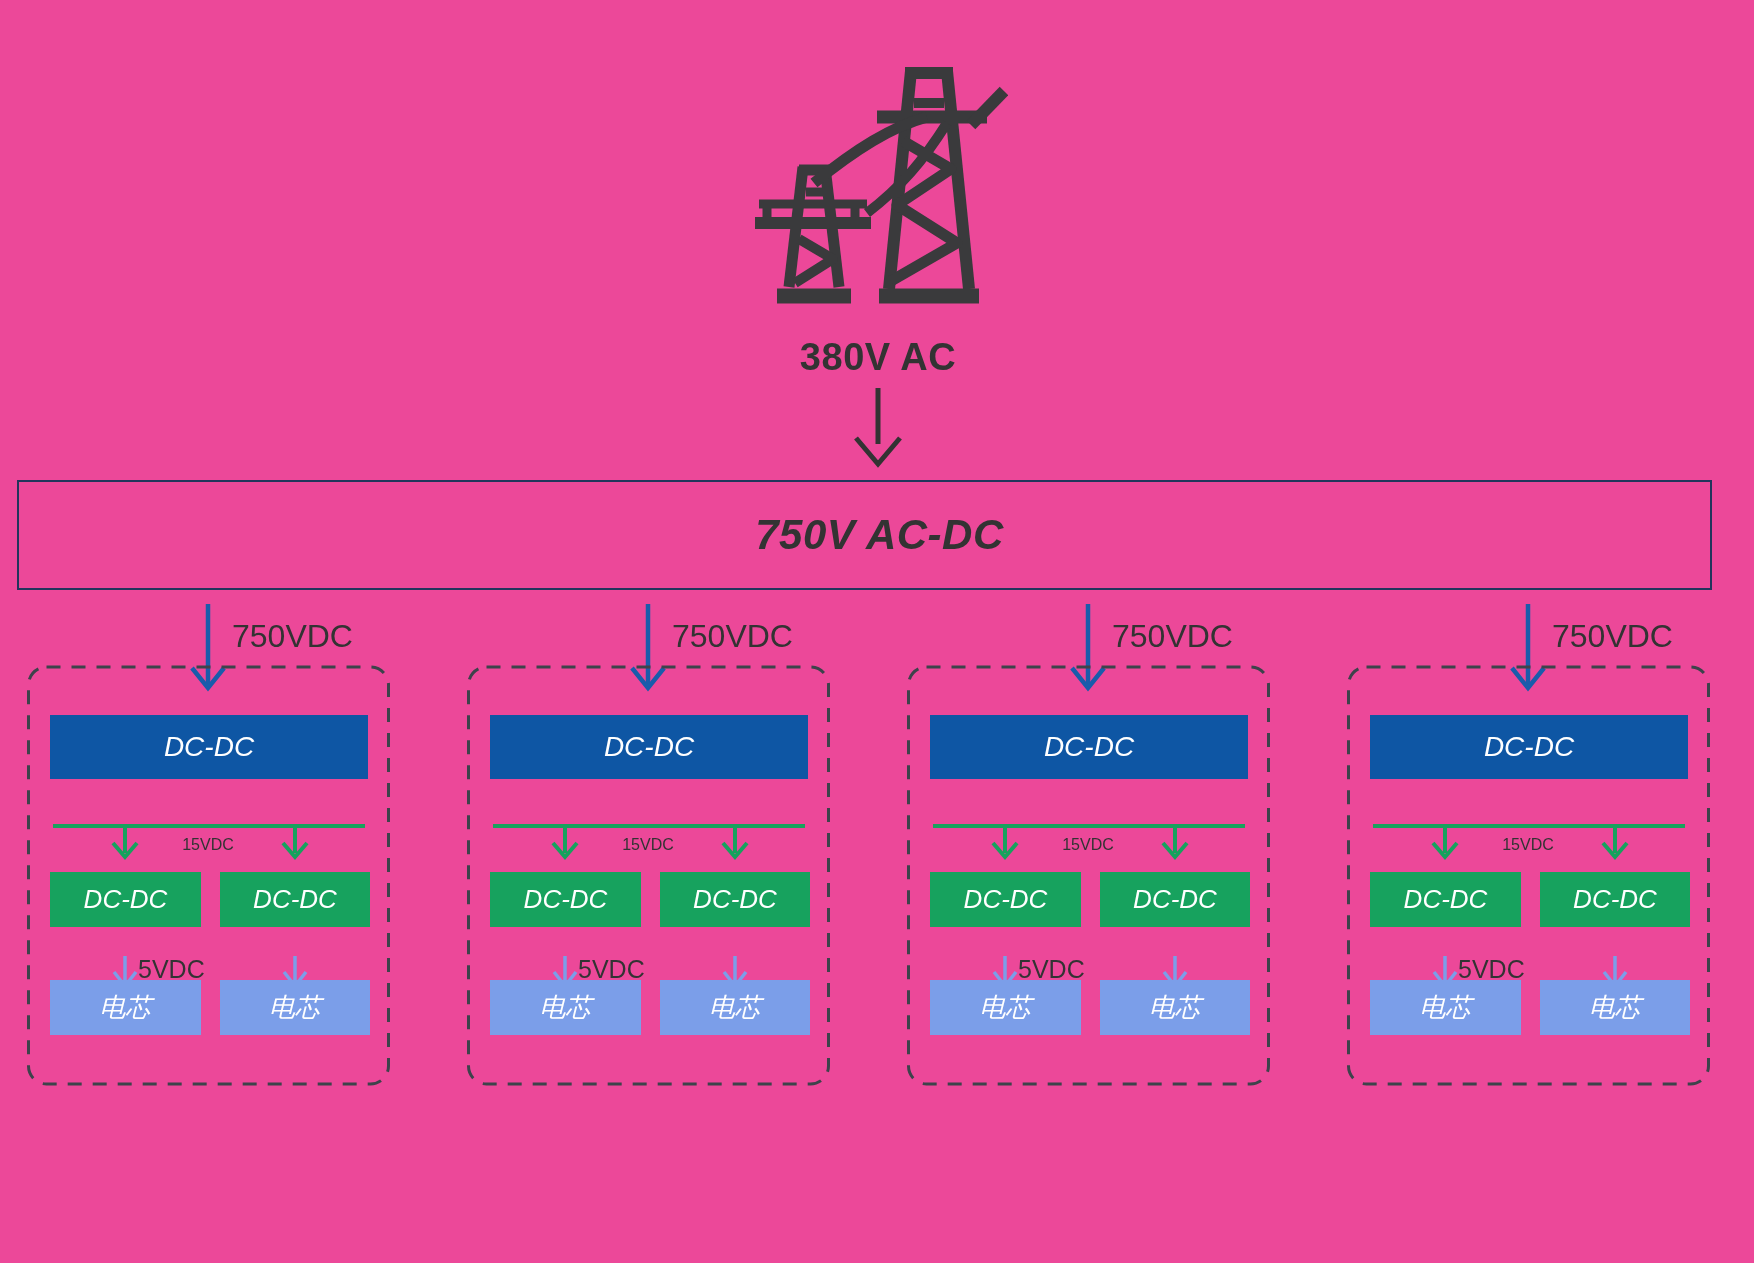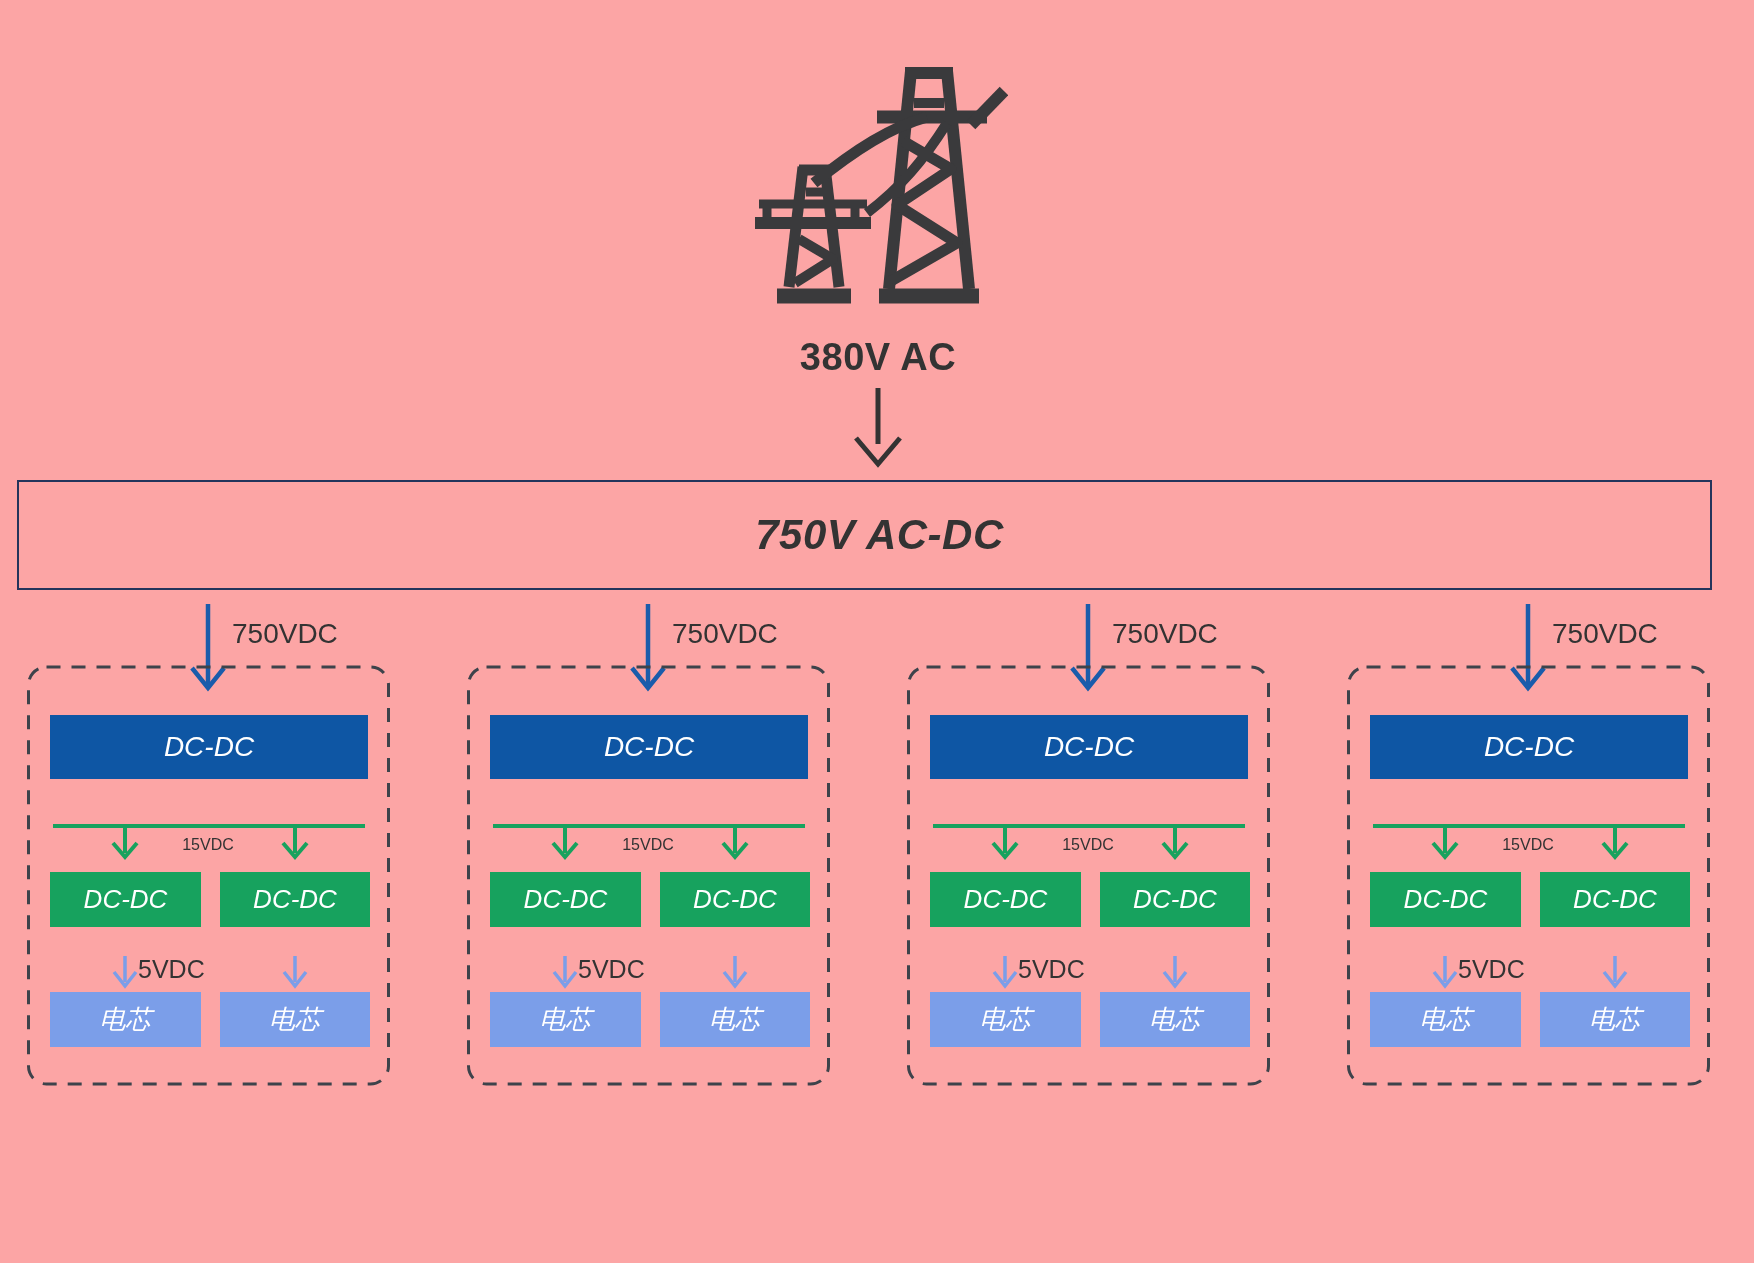--- a/index.html
+++ b/index.html
@@ -3,21 +3,21 @@
 <meta charset="utf-8">
 <style>
   html,body{margin:0;padding:0;}
   body{
     font-family:"Liberation Sans","DejaVu Sans",sans-serif;
     background:#fafafa;
   }
   .stage{
     position:relative;
     width:1754px;height:1263px;
-    background:#fca5a5;
+    background:#ec4899;
     overflow:hidden;
   }
   .abs{position:absolute;}
 
   
   .tower{left:751px;top:57px;width:257px;height:250px;}
   .grid-label{
     left:778px;top:336px;width:200px;
     text-align:center;
     font-size:38px;font-weight:600;color:#333333;
@@ -36,21 +36,21 @@
     text-indent:30px;letter-spacing:0.5px;font-style:italic;
   }
 
   
   .branch{top:600px;width:363px;height:490px;}
   .b1{left:27px;}  .b2{left:467px;}  .b3{left:907px;}  .b4{left:1347px;}
 
   .branch-arrow{left:159px;top:4px;}
   .branch-volt{
     left:205px;top:18px;
-    font-size:28px;color:#333333;white-space:nowrap;
+    font-size:32px;color:#333333;white-space:nowrap;
   }
   .group-border{left:0;top:0;width:363px;height:490px;}
 
   .box{
     box-sizing:border-box;
     display:flex;align-items:center;justify-content:center;
     color:#ffffff;
     font-style:italic;
   }
   .primary-box{
@@ -71,21 +71,21 @@
   }
   .sub-a{left:23px;}  .sub-b{left:193px;width:150px;}
 
   .cell-arrow-a{left:84px;}  .cell-arrow-b{left:254px;}
   .lblue-arrow{top:356px;}
   .low-label{
     left:111px;top:355px;width:140px;text-align:left;
     font-size:25px;color:#333333;
   }
   .cell-box{
-    top:392px;width:151px;height:55px;
+    top:380px;width:151px;height:55px;
     background:#7b9ee9;font-size:26px;text-align:center;
   }
   .cell-a{left:23px;}  .cell-b{left:193px;width:150px;}
 </style>
 </head>
 <body>
 
 <div class="stage">
 
   <svg class="abs tower" viewBox="0 0 257 250" fill="none" stroke="#3a3a3c" stroke-linejoin="round">

